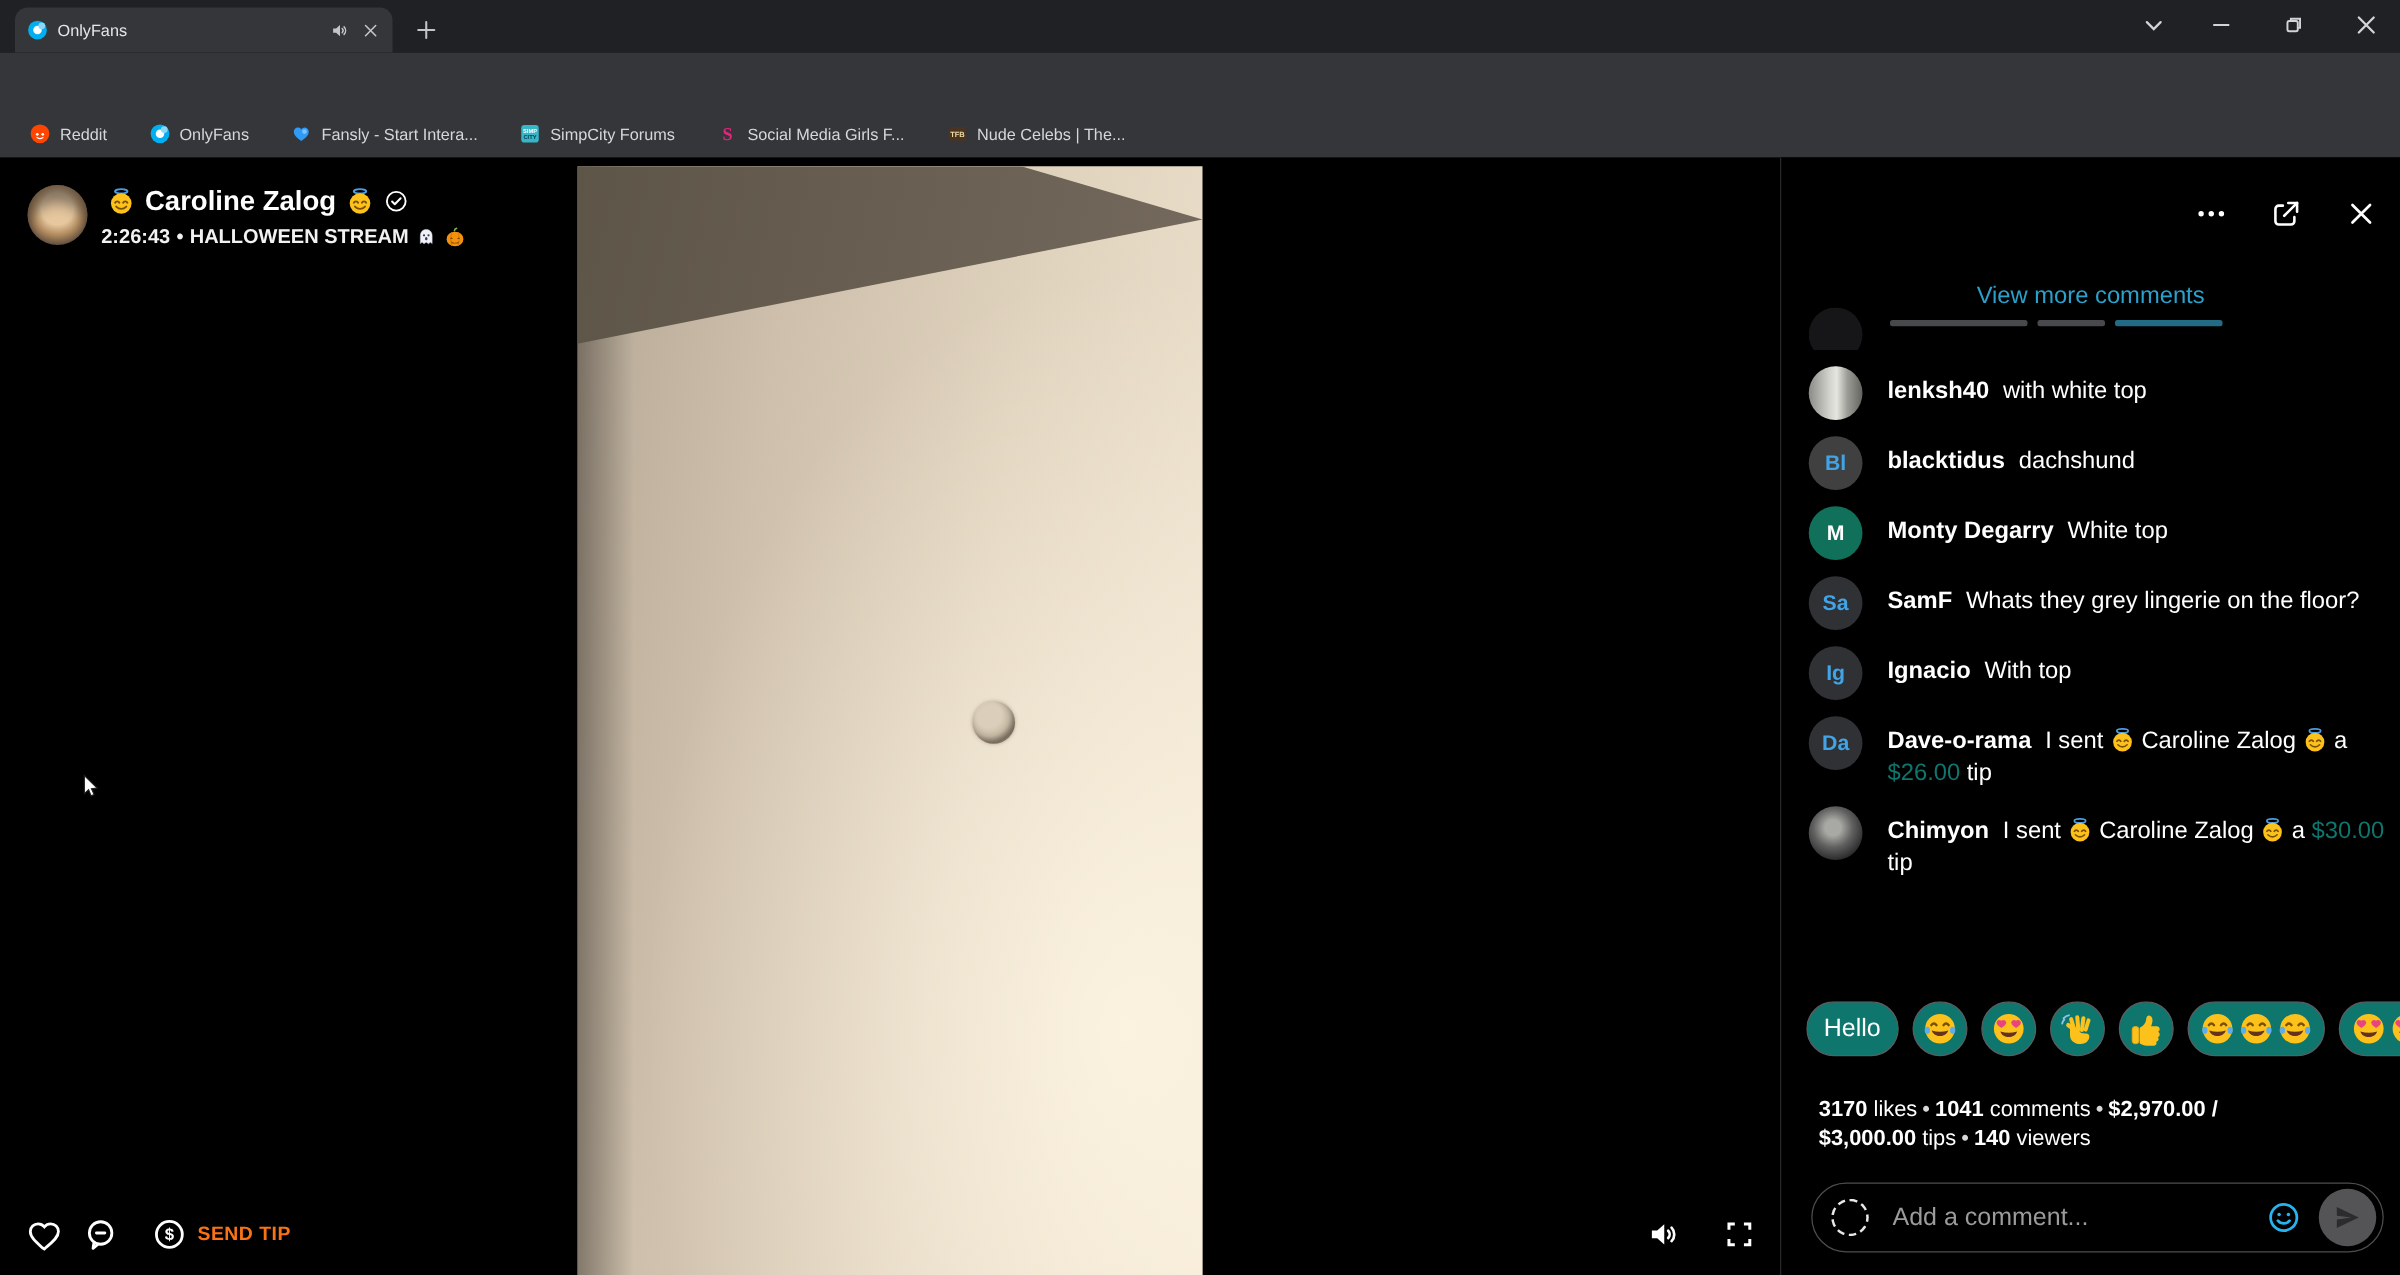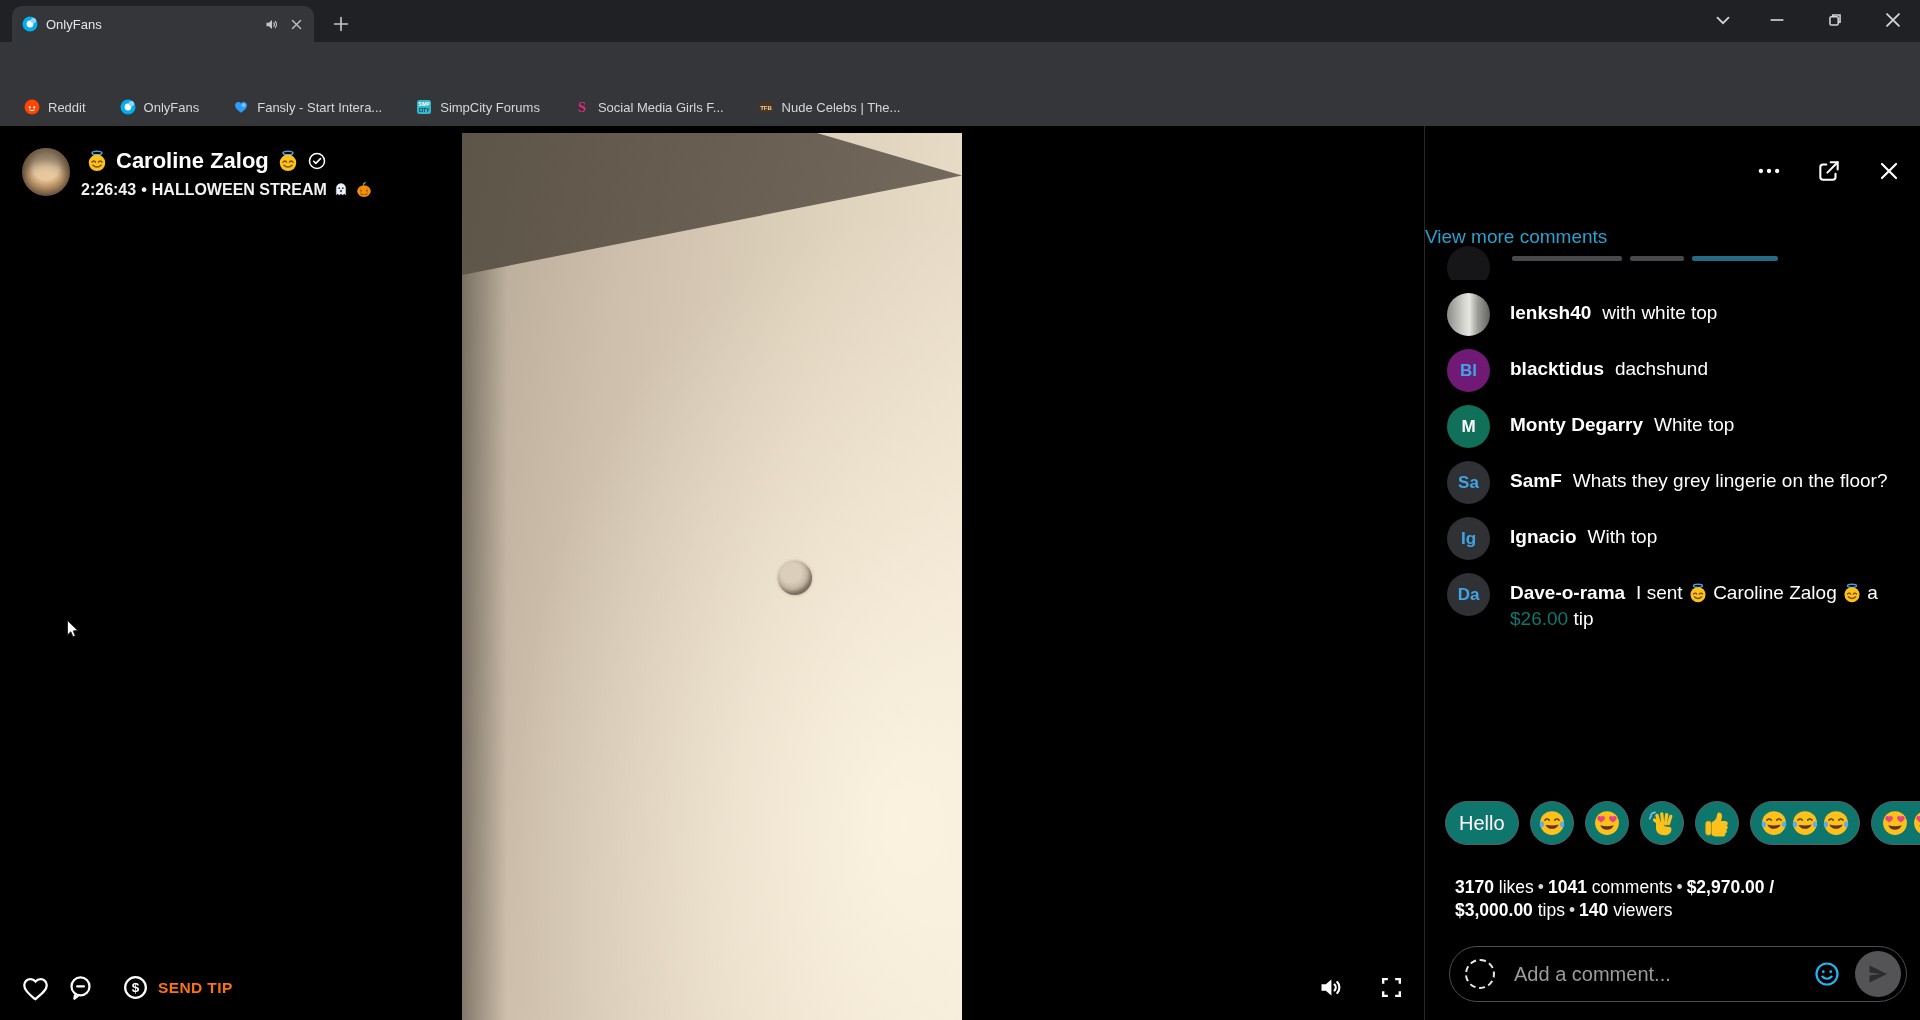--- a/index.html
+++ b/index.html
@@ -76,21 +76,21 @@
   .pa-heart{left:22px;} .pa-bubble{left:67px;} .pa-dollar{left:122px;}
   .sendtip-label{position:absolute;left:158px;top:5px;color:#f97316;font-size:15.5px;font-weight:bold;letter-spacing:.4px;}
   .pa-volume{left:1317px;} .pa-full{left:1379px;width:25px;height:25px;top:1px;}
 
   .cursor{position:absolute;left:62px;top:492px;width:22px;height:22px;}
 
   
   .panel{position:absolute;left:1424px;top:0;width:496px;height:894px;background:#000;border-left:1px solid #28282b;box-sizing:border-box;}
   .panel-actions{position:absolute;top:32px;right:18px;display:flex;gap:34px;}
   .panel-actions button{width:26px;height:26px;color:#fff;}
-  .view-more{position:absolute;top:100px;left:0;width:100%;color:#2aa0cc;font-size:19px;}
+  .view-more{position:absolute;top:100px;left:0;width:100%;text-align:center;color:#2aa0cc;font-size:19px;}
   .clist{position:absolute;top:120px;left:22px;right:12px;}
   .crow{display:flex;margin-bottom:13px;}
   .crow.faded{height:34px;overflow:hidden;opacity:.85;margin-bottom:13px;}
   .cav{flex:0 0 43px;width:43px;height:43px;border-radius:50%;background:#2f3134;color:#41a4e6;
     font-size:17px;font-weight:bold;display:flex;align-items:center;justify-content:center;}
   .cav.photo.hallway{background:linear-gradient(90deg,#8a8a86 0%,#d2d2cd 38%,#e6e6e1 52%,#9c9c97 72%,#62625e 100%);}
   .cav.photo.gorilla{background:radial-gradient(circle at 45% 40%,#a8a8a4 0 18%,#606060 45%,#1d1d1d 82%);}
   .fbars{display:flex;gap:8px;margin:10px 0 0 22px;}
   .fbars span{display:block;height:5px;border-radius:2px;background:#55565a;}
   .fbars span:nth-child(1){width:110px;} .fbars span:nth-child(2){width:54px;}
@@ -507,21 +507,21 @@
               <span></span>
               <span></span>
               <span class="teal"></span>
             </div>
           </div>
           <div class="crow">
             <div class="cav photo hallway"></div>
             <p class="cbody"><span class="cuser">lenksh40</span><span>with white top</span></p>
           </div>
           <div class="crow">
-            <div class="cav" style="background:#701a75;color:#41a4e6">Bl</div>
+            <div class="cav" style="background:#404040;color:#41a4e6">Bl</div>
             <p class="cbody"><span class="cuser">blacktidus</span><span>dachshund</span></p>
           </div>
           <div class="crow">
             <div class="cav" style="background:#10705a;color:#ffffff">M</div>
             <p class="cbody"><span class="cuser">Monty Degarry</span><span>White top</span></p>
           </div>
           <div class="crow">
             <div class="cav" style="background:#2f3134;color:#41a4e6">Sa</div>
             <p class="cbody"><span class="cuser">SamF</span><span>Whats they grey lingerie on the floor?</span></p>
           </div>
@@ -529,20 +529,28 @@
             <div class="cav" style="background:#2f3134;color:#41a4e6">Ig</div>
             <p class="cbody"><span class="cuser">Ignacio</span><span>With top</span></p>
           </div>
           <div class="crow">
             <div class="cav" style="background:#2f3134;color:#41a4e6">Da</div>
             <p class="cbody"><span class="cuser">Dave-o-rama</span>I sent <svg class="em t">
                 <use href="#em-halo"></use>
               </svg> Caroline Zalog <svg class="em t">
                 <use href="#em-halo"></use>
               </svg> a <span class="tip-amt">$26.00</span> tip</p>
+          </div>
+          <div class="crow">
+            <div class="cav photo gorilla"></div>
+            <p class="cbody"><span class="cuser">Chimyon</span>I sent <svg class="em t">
+                <use href="#em-halo"></use>
+              </svg> Caroline Zalog <svg class="em t">
+                <use href="#em-halo"></use>
+              </svg> a <span class="tip-amt">$30.00</span> tip</p>
           </div>
         </div>
 
       <div class="chips">
           <button class="chip text">Hello</button>
           <button class="chip ">
             <svg class="em big">
               <use href="#em-joy"></use>
             </svg>
           </button>

